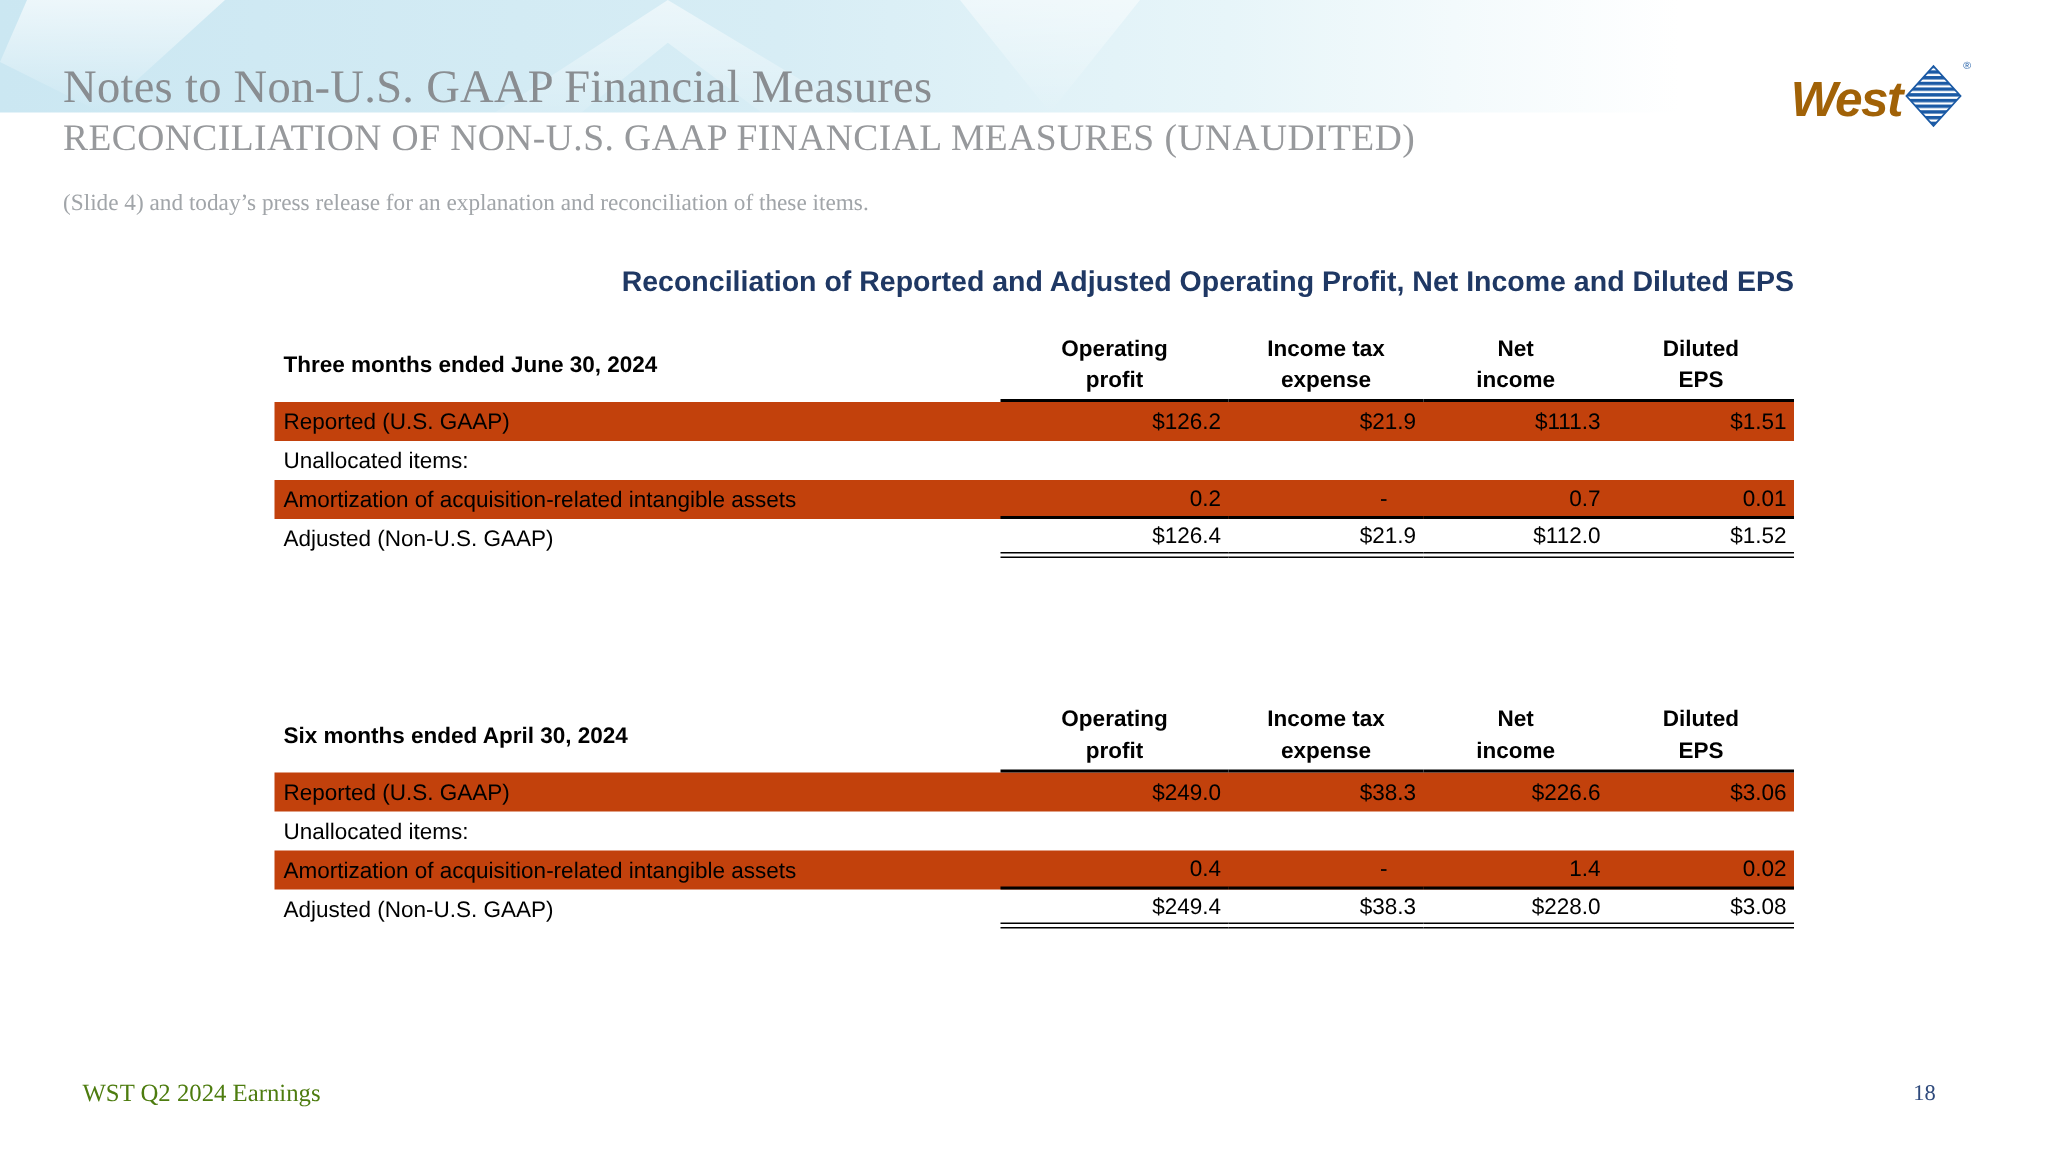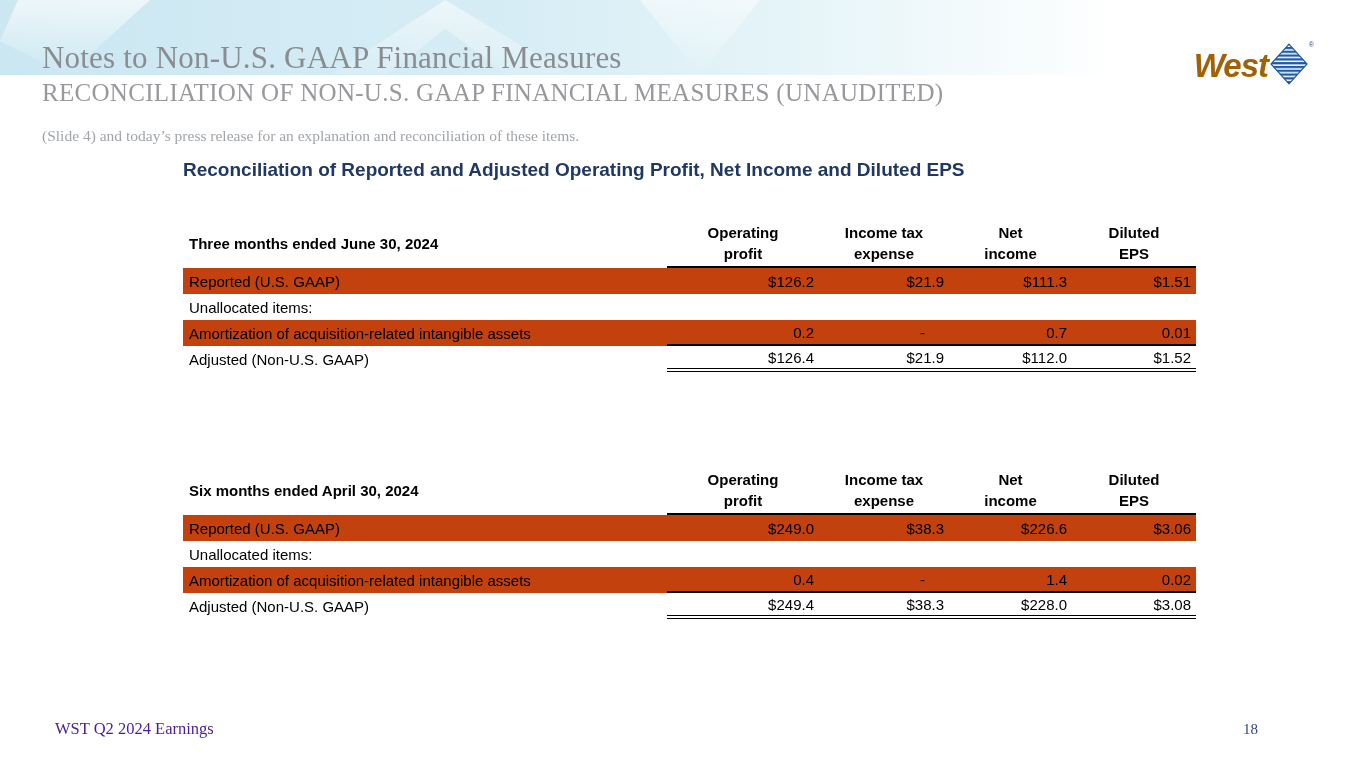--- a/index.html
+++ b/index.html
@@ -65,22 +65,22 @@
     line-height: 1;
   }
   .logo-diamond { margin-left: 2px; position: relative; top: 1px; }
   .logo-reg {
     position: absolute; top: -2px; right: -6px;
     font-size: 7px; color: #1b5aa5; font-style: normal;
   }
 
   
   .table-title {
-    position: absolute; left: 183px; width: 1013px; top: 159px;
-    text-align: left; font-weight: bold; font-size: 19px; color: #1f3864;
+    position: absolute; left: 183px; width: 1013px; top: 178px;
+    text-align: right; font-weight: bold; font-size: 19px; color: #1f3864;
   }
   .table-subtitle {
     position: absolute; left: 183px; width: 1013px; top: 195px;
     text-align: center; font-size: 15px; color: #1f5aa0;
   }
 
   
   .fintable {
     position: absolute; left: 183px; width: 1013px;
     font-size: 15px; color: #000;
@@ -116,24 +116,25 @@
   .data-row .num { justify-content: flex-end; padding-right: 5px; }
   .data-row .num.dash { padding-right: 24px; }
   .shaded { background: #c2410c; }
   .rule-single { border-bottom: 2px solid #000; }
   .rule-double { border-bottom: 4px double #000; }
 
   
   .footer-left {
     position: absolute; left: 55px; top: 719px;
     font-family: "Liberation Serif", serif;
-    font-size: 16.5px; color: #4c1d95;
+    font-size: 16.5px; color: #4d7c0f;
   }
   .footer-page {
     position: absolute; left: 1243px; top: 721px; width: 80px;
+    text-align: center;
     font-family: "Liberation Serif", serif;
     font-size: 15px; color: #2f4a7c;
   }
 </style>
 </head>
 <body>
 
 <div class="slide">
 
   <div class="band">

